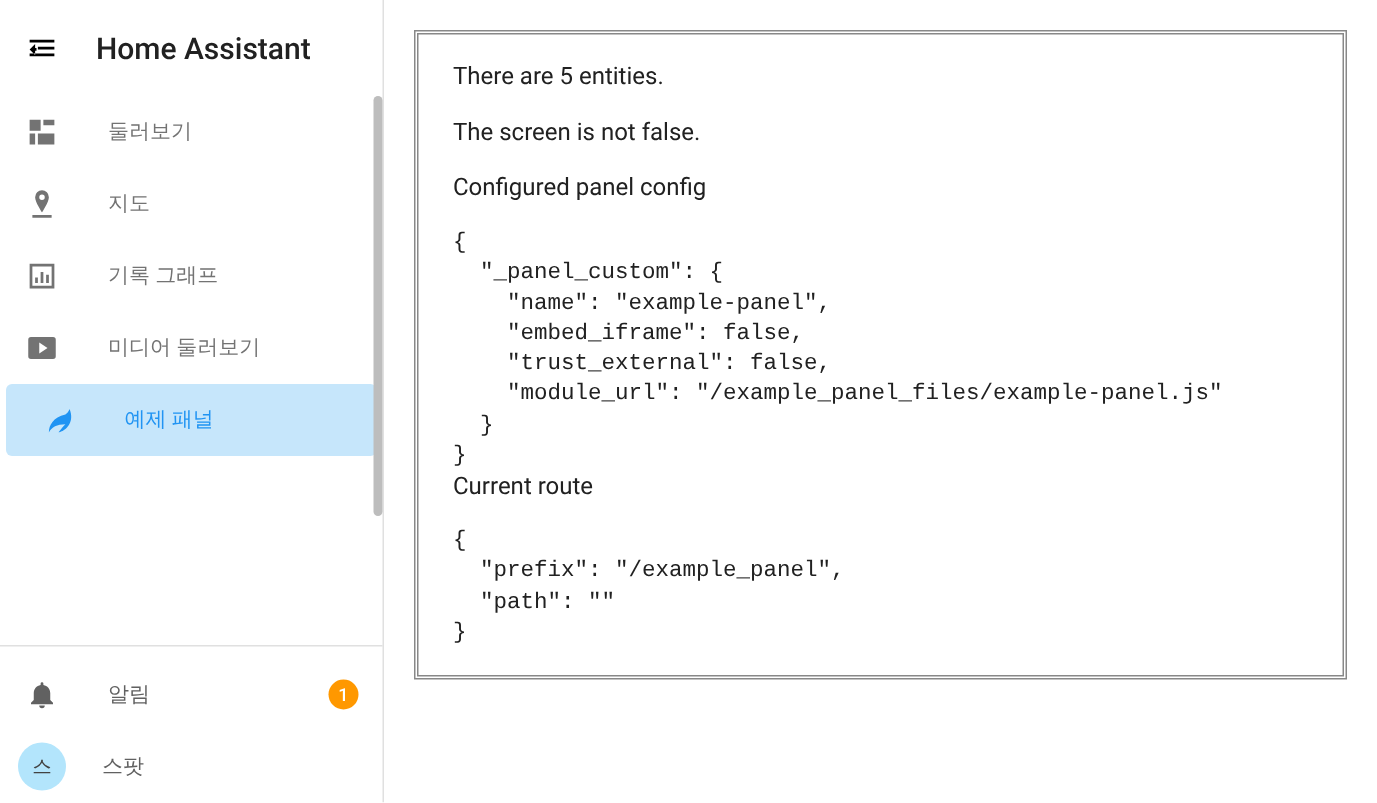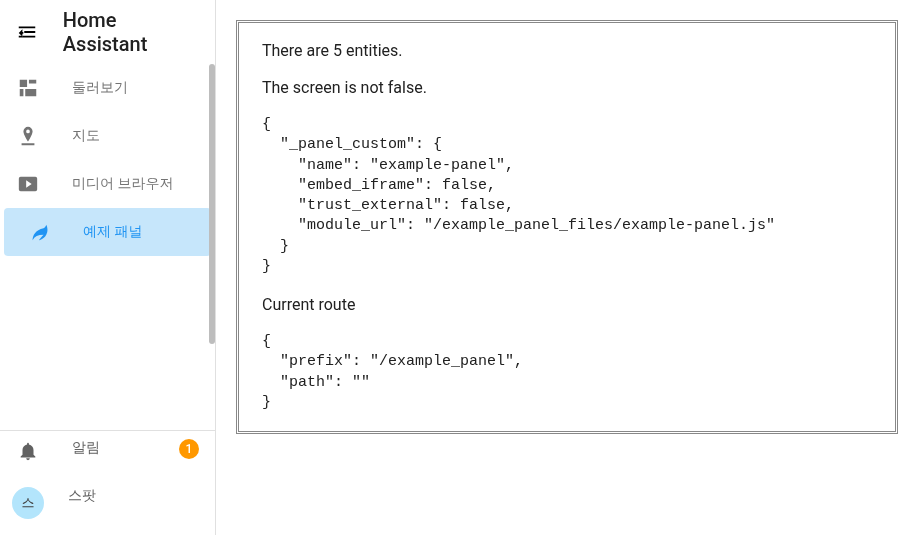--- a/index.html
+++ b/index.html
@@ -5,21 +5,21 @@
 * { box-sizing: border-box; margin: 0; padding: 0; }
 body {
   font-family: -apple-system, BlinkMacSystemFont, "Segoe UI", Roboto, sans-serif;
   background: #fff;
   width: 918px;
   height: 535px;
   overflow: hidden;
   display: flex;
 }
 .sidebar {
-  width: 216px;
+  width: 256px;
   height: 100%;
   display: flex;
   flex-direction: column;
   border-right: 1px solid #e0e0e0;
   position: relative;
 }
 .sidebar-header {
   display: flex;
   align-items: center;
   height: 64px;
@@ -69,21 +69,21 @@
 .nav-label {
   font-size: 14px;
   font-weight: 500;
 }
 .sidebar-bottom {
   border-top: 1px solid #e0e0e0;
   padding-top: 8px;
 }
 .bottom-item {
   display: flex;
-  align-items: flex-start;
+  align-items: center;
   height: 48px;
   padding: 0 16px;
   cursor: pointer;
   color: #616161;
   position: relative;
 }
 .bottom-item .icon {
   width: 24px;
   height: 24px;
   margin-right: 32px;
@@ -180,28 +180,36 @@
     <div class="nav-item">
       <span class="icon">
         <svg width="22" height="22" viewBox="0 0 24 24">
             <path d="M12 2a5 5 0 0 0-5 5c0 3.5 5 11 5 11s5-7.5 5-11a5 5 0 0 0-5-5m0 7a2 2 0 1 1 0-4 2 2 0 0 1 0 4M5 20h14v2H5v-2z"></path>
           </svg>
       </span>
       <span class="nav-label">지도</span>
     </div>
 
 
+    <div class="nav-item">
+      <span class="icon">
+        <svg width="22" height="22" viewBox="0 0 24 24">
+            <path d="M3 3h18v18H3V3m2 2v14h14V5H5m2 8h2v4H7v-4m4-4h2v8h-2V9m4 2h2v6h-2v-6z"></path>
+          </svg>
+      </span>
+      <span class="nav-label">기록 그래프</span>
+    </div>
 
     <div class="nav-item">
       <span class="icon">
         <svg width="22" height="22" viewBox="0 0 24 24">
             <path d="M4 4h16a2 2 0 0 1 2 2v12a2 2 0 0 1-2 2H4a2 2 0 0 1-2-2V6a2 2 0 0 1 2-2m6 4v8l6-4-6-4z"></path>
           </svg>
       </span>
-      <span class="nav-label">미디어 브라우저</span>
+      <span class="nav-label">미디어 둘러보기</span>
     </div>
 
     <div class="nav-item active">
       <span class="icon">
         <svg width="22" height="22" viewBox="0 0 24 24">
             <path d="M17 8C8 10 5 16 5 21c2-4 6-6 12-6-3 3-5 6-5 6s7-1 9-9c1-4-1-8-1-8s-1 3-3 4z"></path>
           </svg>
       </span>
       <span class="nav-label">예제 패널</span>
     </div>
@@ -226,27 +234,28 @@
       <span class="avatar">스</span>
       <span class="nav-label">스팟</span>
     </div>
   </div>
 </div>
 
 <div class="main">
   <div class="panel-box">
     <p class="panel-text">There are 5 entities.</p>
     <p class="panel-text">The screen is not false.</p>
+    <p class="panel-text">Configured panel config</p>
     <pre class="panel-pre">{
   "_panel_custom": {
     "name": "example-panel",
     "embed_iframe": false,
     "trust_external": false,
     "module_url": "/example_panel_files/example-panel.js"
   }
 }</pre>
-    <p class="panel-text" style="margin-top:18px">Current route</p>
+    <p class="panel-text" style="">Current route</p>
     <pre class="panel-pre">{
   "prefix": "/example_panel",
   "path": ""
 }</pre>
   </div>
 </div>
 
 </body></html>

